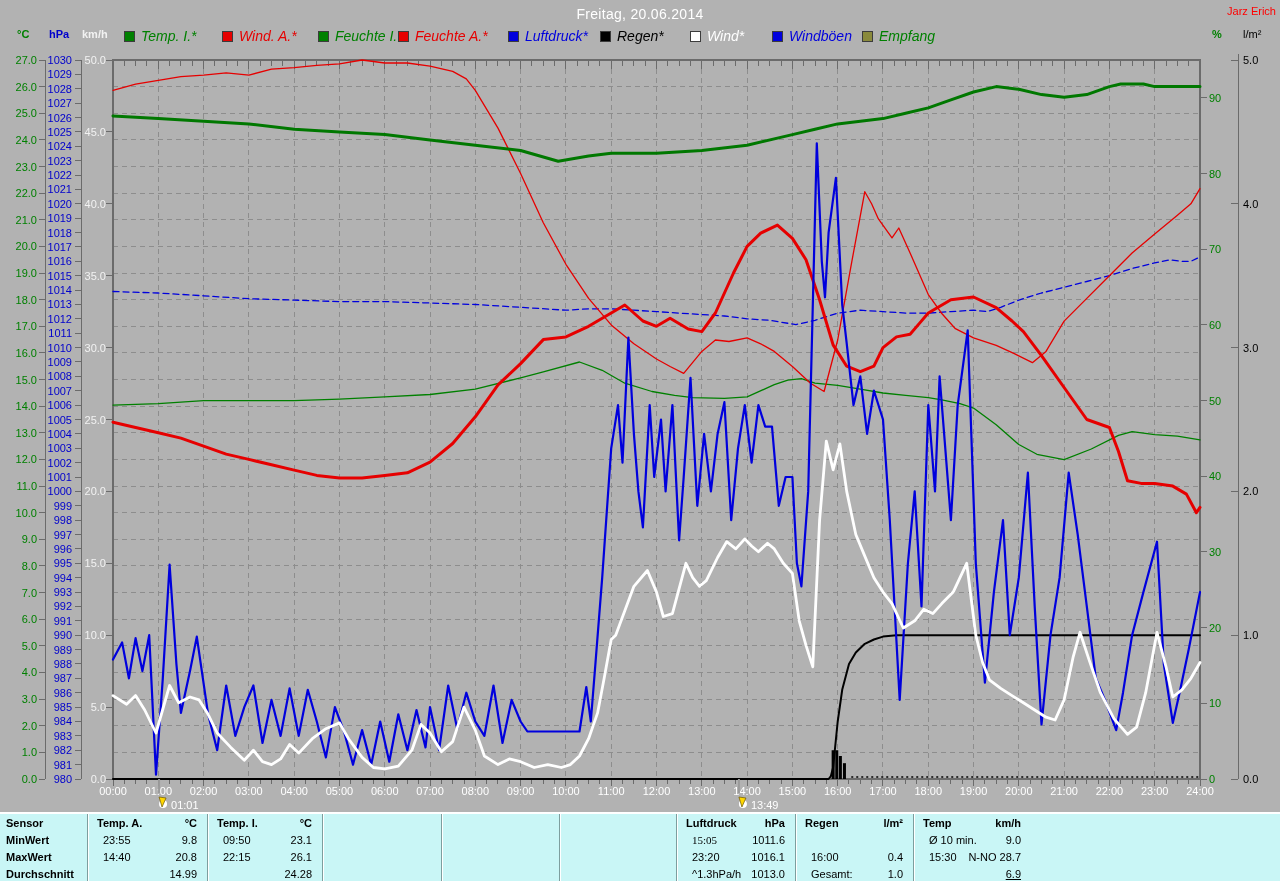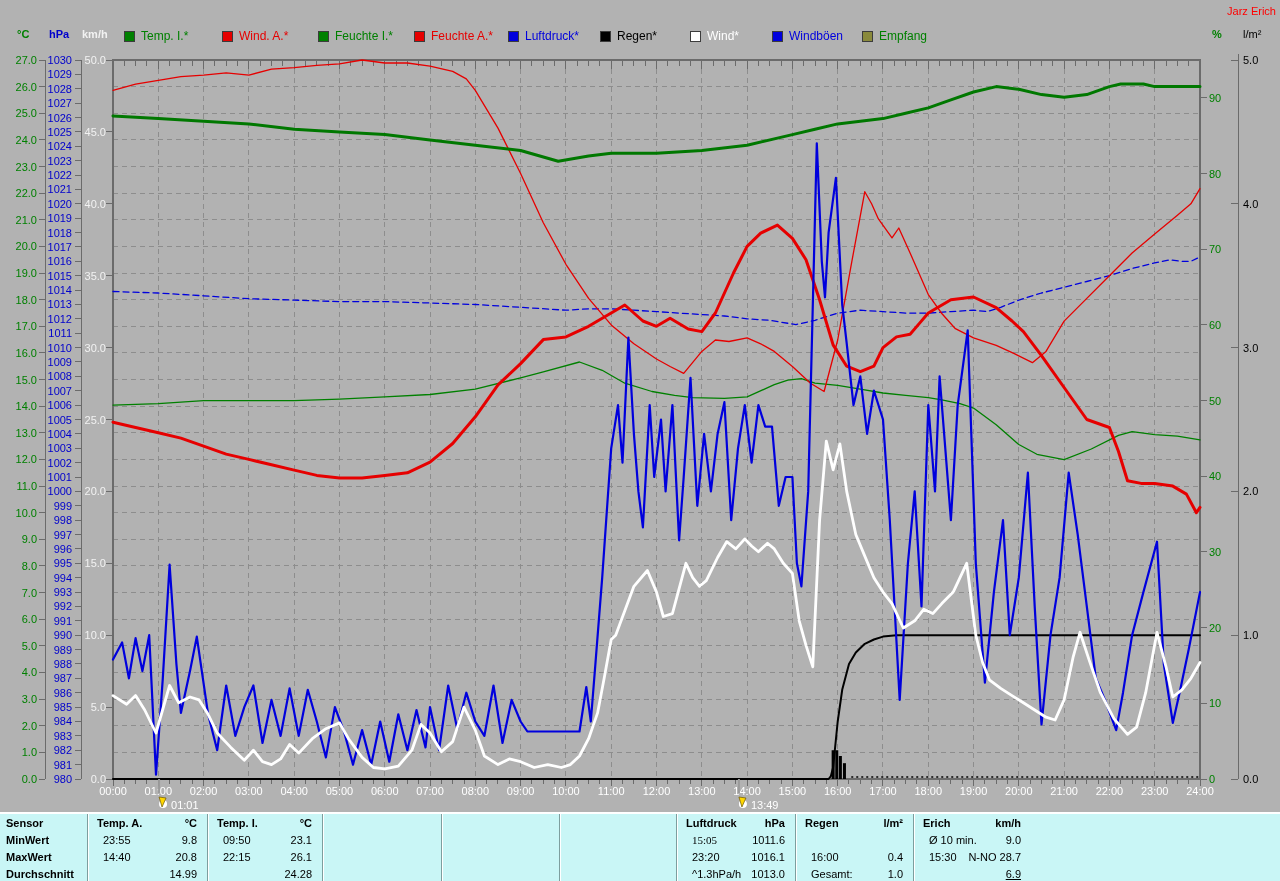--- a/index.html
+++ b/index.html
@@ -6,35 +6,36 @@
   #page{position:relative;width:1280px;height:881px;background:#b2b2b2;overflow:hidden;
         font-family:"Liberation Sans",sans-serif;-webkit-font-smoothing:none;}
   #title{position:absolute;top:6px;left:0;width:100%;text-align:center;color:#ffffff;
          font-size:14px;letter-spacing:.3px;}
   #author{position:absolute;top:5px;right:4px;color:#ff0000;font-size:11px;}
   .axhead{position:absolute;top:28px;font-size:11px;font-weight:bold;}
   .axhead.r{font-weight:normal;}
   #legend{position:absolute;top:29px;left:0;width:1280px;height:16px;}
   .lg-item{position:absolute;top:0;height:14px;display:flex;align-items:center;}
   .lg-sq{width:9px;height:9px;display:inline-block;border:1px solid #3c3c3c;margin-right:6px;}
-  .lg-lb{font-size:12px;white-space:nowrap;}
+  .lg-lb{font-size:14px;white-space:nowrap;font-style:italic;}
   #chart-svg{position:absolute;top:0;left:0;}
   svg text{font-family:"Liberation Sans",sans-serif;}
   #footer-table{position:absolute;top:812px;left:0;width:1280px;height:69px;background:#c9f6f6;
                 border-top:2px solid #ffffff;font-size:11px;color:#000;}
   .ft-cell{position:absolute;white-space:nowrap;height:16px;line-height:16px;}
   .ft-left{text-align:left;}
   .ft-right{text-align:right;}
   .ft-bold{font-weight:bold;}
   .ft-divider{position:absolute;top:0;width:1px;height:69px;background:#7d9e9e;box-shadow:1px 0 0 #ffffff;}
 </style>
 </head>
 <body>
 
 <div id="page">
+  <div id="title">Freitag, 20.06.2014</div>
   <div id="author">Jarz Erich</div>
 
   <div class="axhead" style="left:17px;color:#008000;">°C</div>
   <div class="axhead" style="left:49px;color:#0000cc;">hPa</div>
   <div class="axhead" style="left:82px;color:#f2f2f2;">km/h</div>
   <div class="axhead r" style="left:1212px;color:#008000;font-weight:bold;">%</div>
   <div class="axhead r" style="left:1243px;color:#000000;">l/m²</div>
 
   <div id="legend">
       <div class="lg-item" style="left: 124px;">
@@ -42,21 +43,21 @@
         <span class="lg-lb" style="color: rgb(0, 128, 0);">Temp. I.*</span>
       </div>
       <div class="lg-item" style="left: 222px;">
         <span class="lg-sq" style="background: rgb(230, 0, 0);"></span>
         <span class="lg-lb" style="color: rgb(230, 0, 0);">Wind. A.*</span>
       </div>
       <div class="lg-item" style="left: 318px;">
         <span class="lg-sq" style="background: rgb(0, 128, 0);"></span>
         <span class="lg-lb" style="color: rgb(0, 128, 0);">Feuchte I.*</span>
       </div>
-      <div class="lg-item" style="left: 414px;">
+      <div class="lg-item" style="left: 398px;">
         <span class="lg-sq" style="background: rgb(230, 0, 0);"></span>
         <span class="lg-lb" style="color: rgb(230, 0, 0);">Feuchte A.*</span>
       </div>
       <div class="lg-item" style="left: 508px;">
         <span class="lg-sq" style="background: rgb(0, 0, 221);"></span>
         <span class="lg-lb" style="color: rgb(0, 0, 221);">Luftdruck*</span>
       </div>
       <div class="lg-item" style="left: 600px;">
         <span class="lg-sq" style="background: rgb(0, 0, 0);"></span>
         <span class="lg-lb" style="color: rgb(0, 0, 0);">Regen*</span>
@@ -644,21 +645,21 @@
       <div class="ft-cell ft-left" style="left: 692px; width: 93px; top: 35px;">23:20</div>
       <div class="ft-cell ft-right" style="left: 686px; width: 99px; top: 35px;">1016.1</div>
       <div class="ft-cell ft-left" style="left: 692px; width: 93px; top: 52px;">^1.3hPa/h</div>
       <div class="ft-cell ft-right" style="left: 686px; width: 99px; top: 52px;">1013.0</div>
       <div class="ft-cell ft-left ft-bold" style="left: 805px; width: 98px; top: 1px;">Regen</div>
       <div class="ft-cell ft-right ft-bold" style="left: 805px; width: 98px; top: 1px;">l/m²</div>
       <div class="ft-cell ft-left" style="left: 811px; width: 92px; top: 35px;">16:00</div>
       <div class="ft-cell ft-right" style="left: 805px; width: 98px; top: 35px;">0.4</div>
       <div class="ft-cell ft-left" style="left: 811px; width: 92px; top: 52px;">Gesamt:</div>
       <div class="ft-cell ft-right" style="left: 805px; width: 98px; top: 52px;">1.0</div>
-      <div class="ft-cell ft-left ft-bold" style="left: 923px; width: 98px; top: 1px;">Erich</div>
+      <div class="ft-cell ft-left ft-bold" style="left: 923px; width: 98px; top: 1px;">Temp</div>
       <div class="ft-cell ft-right ft-bold" style="left: 923px; width: 98px; top: 1px;">km/h</div>
       <div class="ft-cell ft-left" style="left: 929px; width: 92px; top: 18px;">Ø 10 min.</div>
       <div class="ft-cell ft-right" style="left: 923px; width: 98px; top: 18px;">9.0</div>
       <div class="ft-cell ft-left" style="left: 929px; width: 92px; top: 35px;">15:30</div>
       <div class="ft-cell ft-right" style="left: 923px; width: 98px; top: 35px;">N-NO 28.7</div>
       <div class="ft-cell ft-right" style="left: 923px; width: 98px; top: 52px; text-decoration: underline;">6.9</div>
     </div>
 </div>
 
 </body></html>

